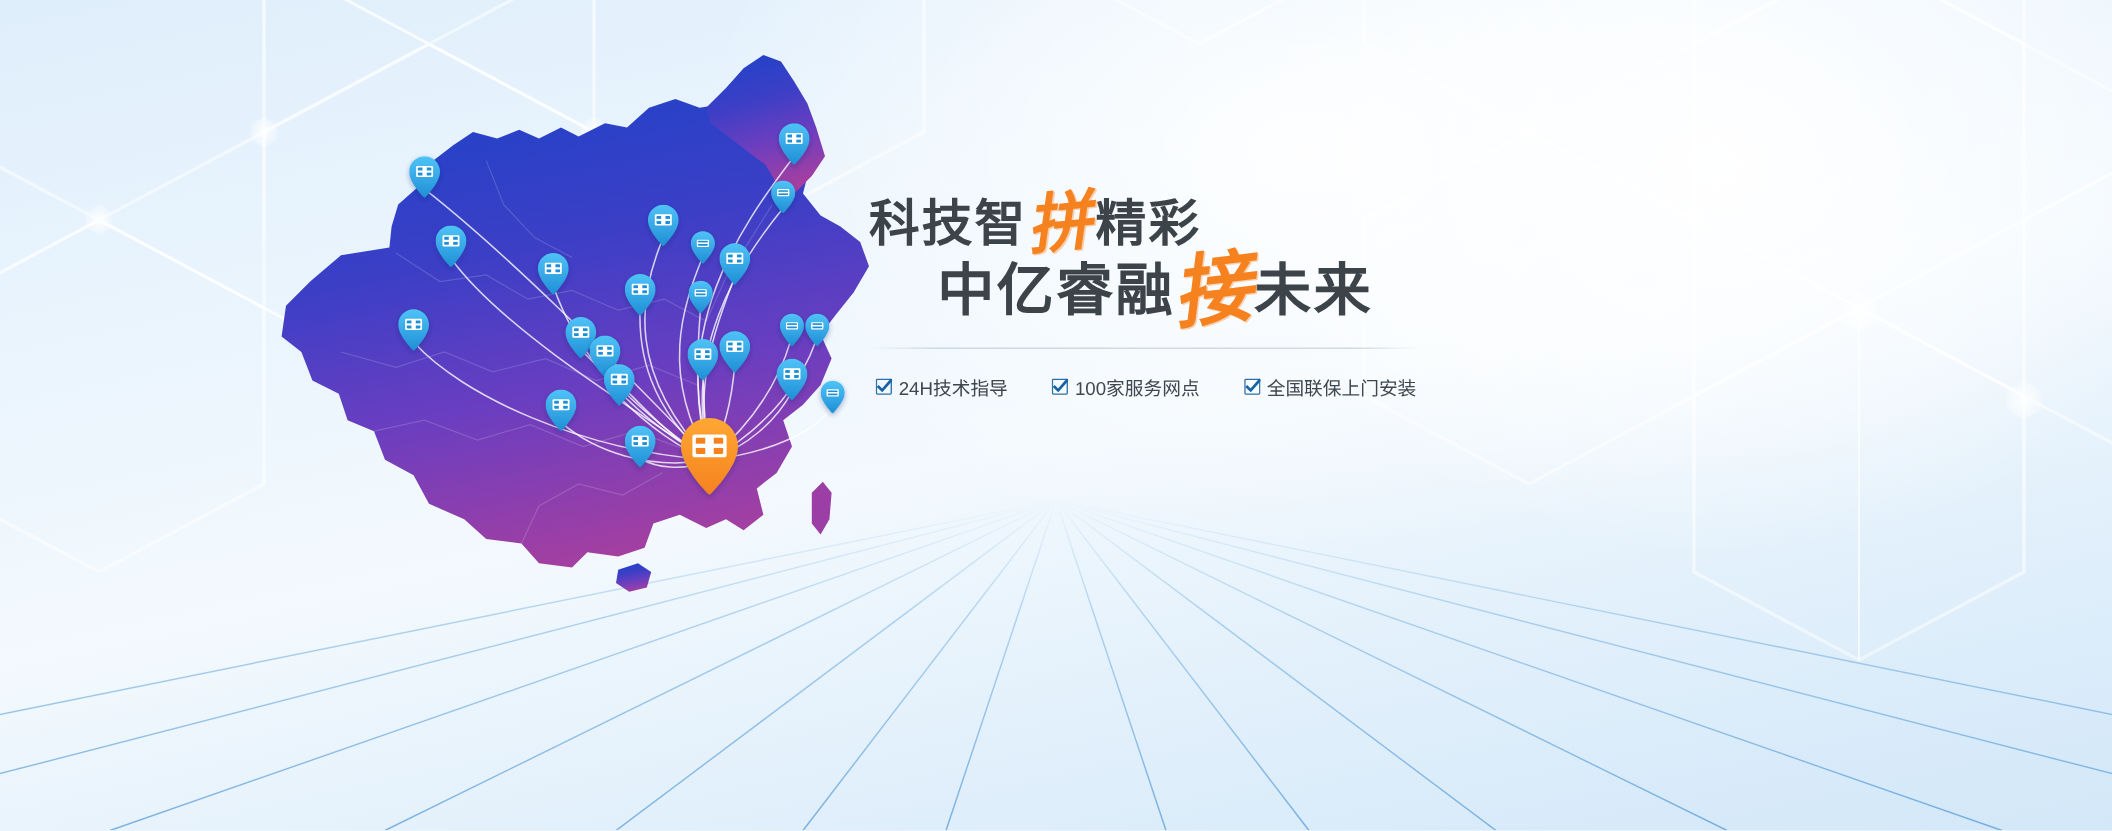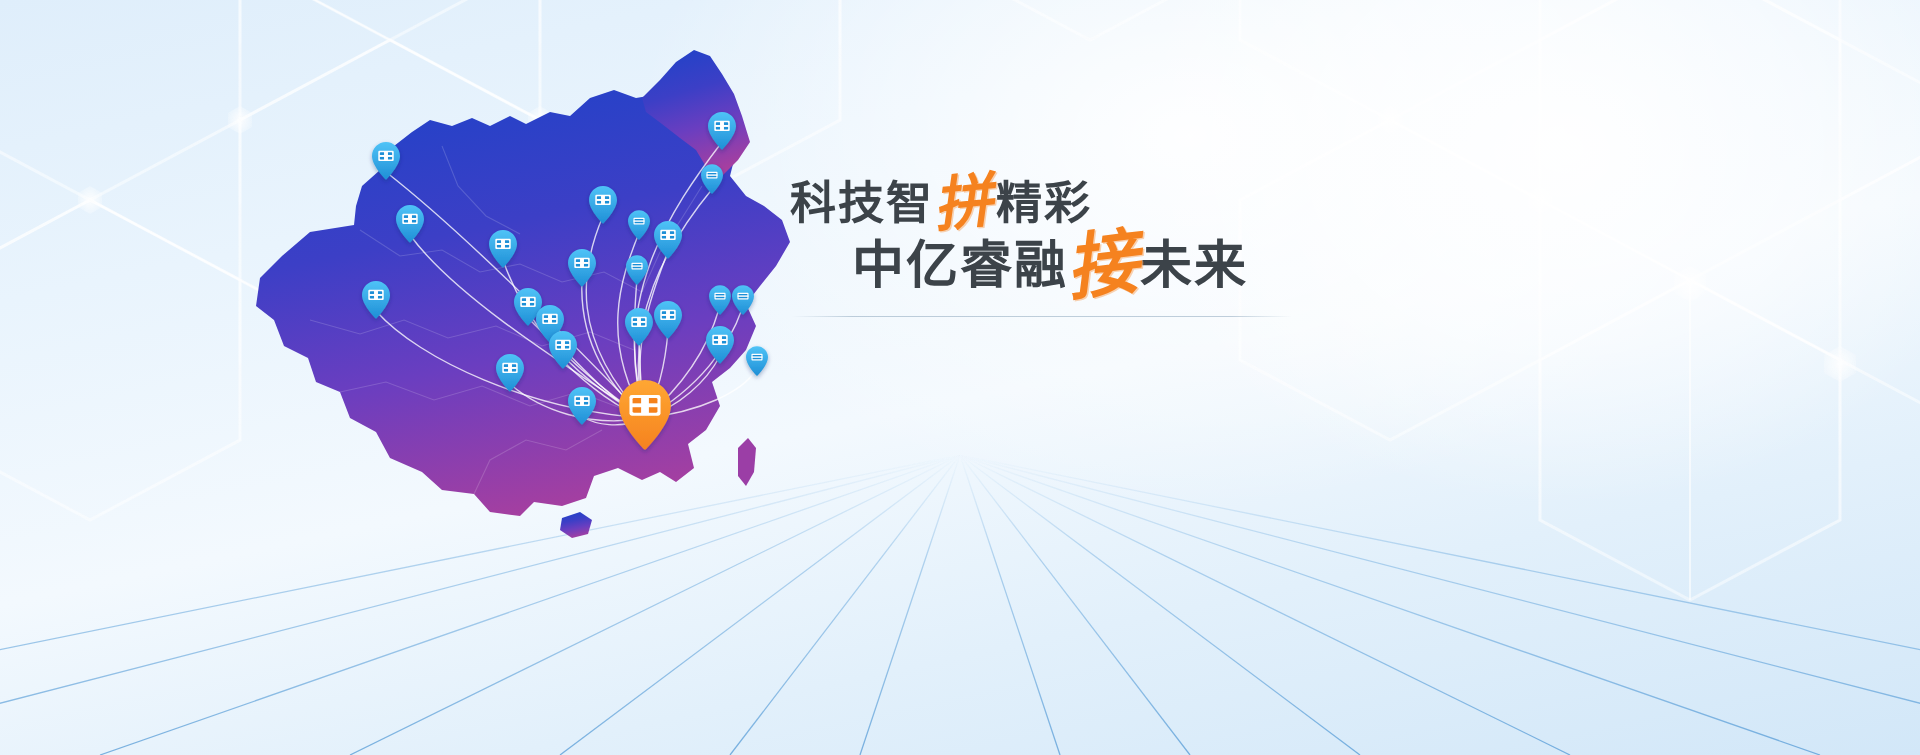--- a/index.html
+++ b/index.html
@@ -275,15 +275,42 @@
     <h1 class="headline line1">
       <span>科技智</span><span class="brush">拼</span><span>精彩</span>
     </h1>
 
     <h1 class="headline line2">
       <span>中亿睿融</span><span class="brush big">接</span><span>未来</span>
     </h1>
 
     <div class="rule"></div>
 
+    <div class="features">
+
+      <div class="feature">
+        <svg class="check" viewBox="0 0 16 16" aria-hidden="true">
+          <rect x="0.8" y="0.8" width="14.4" height="14.4" rx="1" fill="none" stroke="#2f6fa8" stroke-width="1.3"></rect>
+          <path d="M3 8.3 L6.4 11.6 L15 1.8" fill="none" stroke="#1363a6" stroke-width="2.6" stroke-linecap="square"></path>
+        </svg>
+        <span>24H技术指导</span>
+      </div>
+
+      <div class="feature">
+        <svg class="check" viewBox="0 0 16 16" aria-hidden="true">
+          <rect x="0.8" y="0.8" width="14.4" height="14.4" rx="1" fill="none" stroke="#2f6fa8" stroke-width="1.3"></rect>
+          <path d="M3 8.3 L6.4 11.6 L15 1.8" fill="none" stroke="#1363a6" stroke-width="2.6" stroke-linecap="square"></path>
+        </svg>
+        <span>100家服务网点</span>
+      </div>
+
+      <div class="feature">
+        <svg class="check" viewBox="0 0 16 16" aria-hidden="true">
+          <rect x="0.8" y="0.8" width="14.4" height="14.4" rx="1" fill="none" stroke="#2f6fa8" stroke-width="1.3"></rect>
+          <path d="M3 8.3 L6.4 11.6 L15 1.8" fill="none" stroke="#1363a6" stroke-width="2.6" stroke-linecap="square"></path>
+        </svg>
+        <span>全国联保上门安装</span>
+      </div>
+
+    </div>
   </div>
 
 </div>
 
 </body></html>

